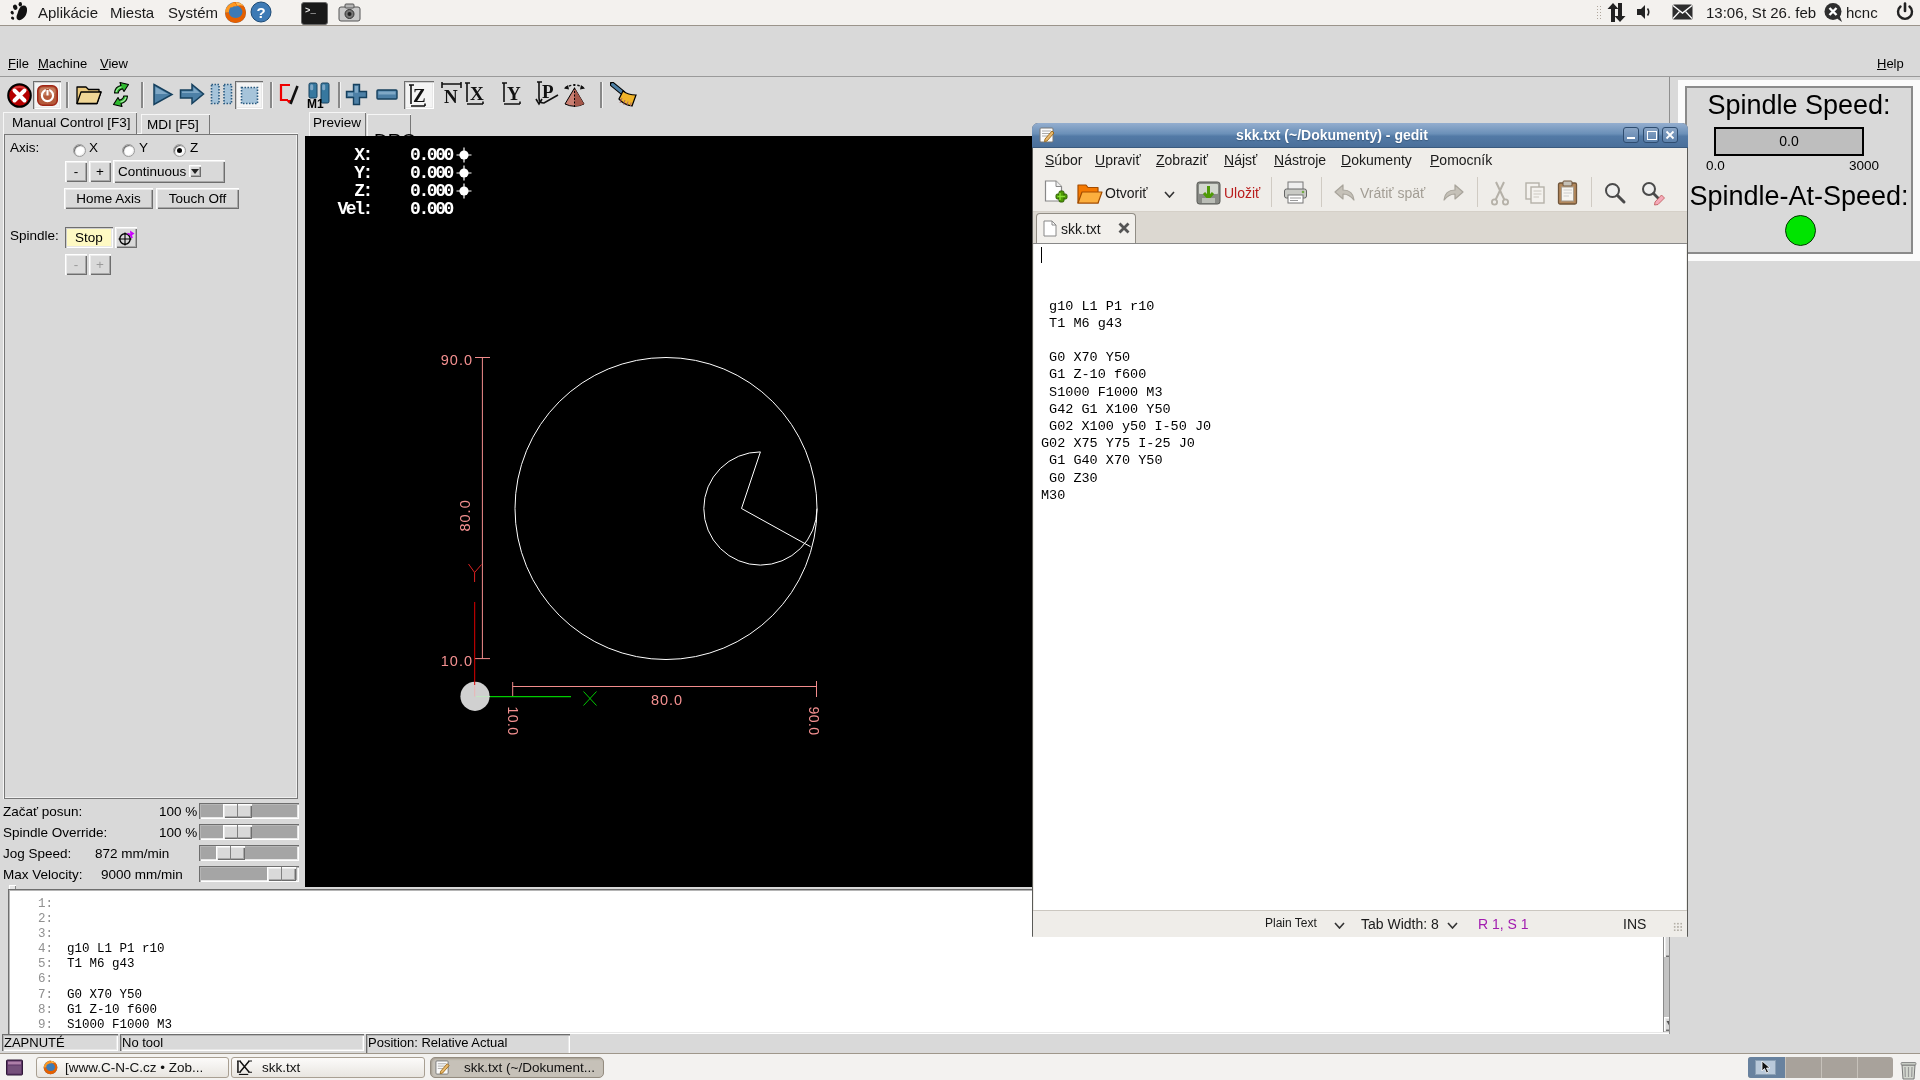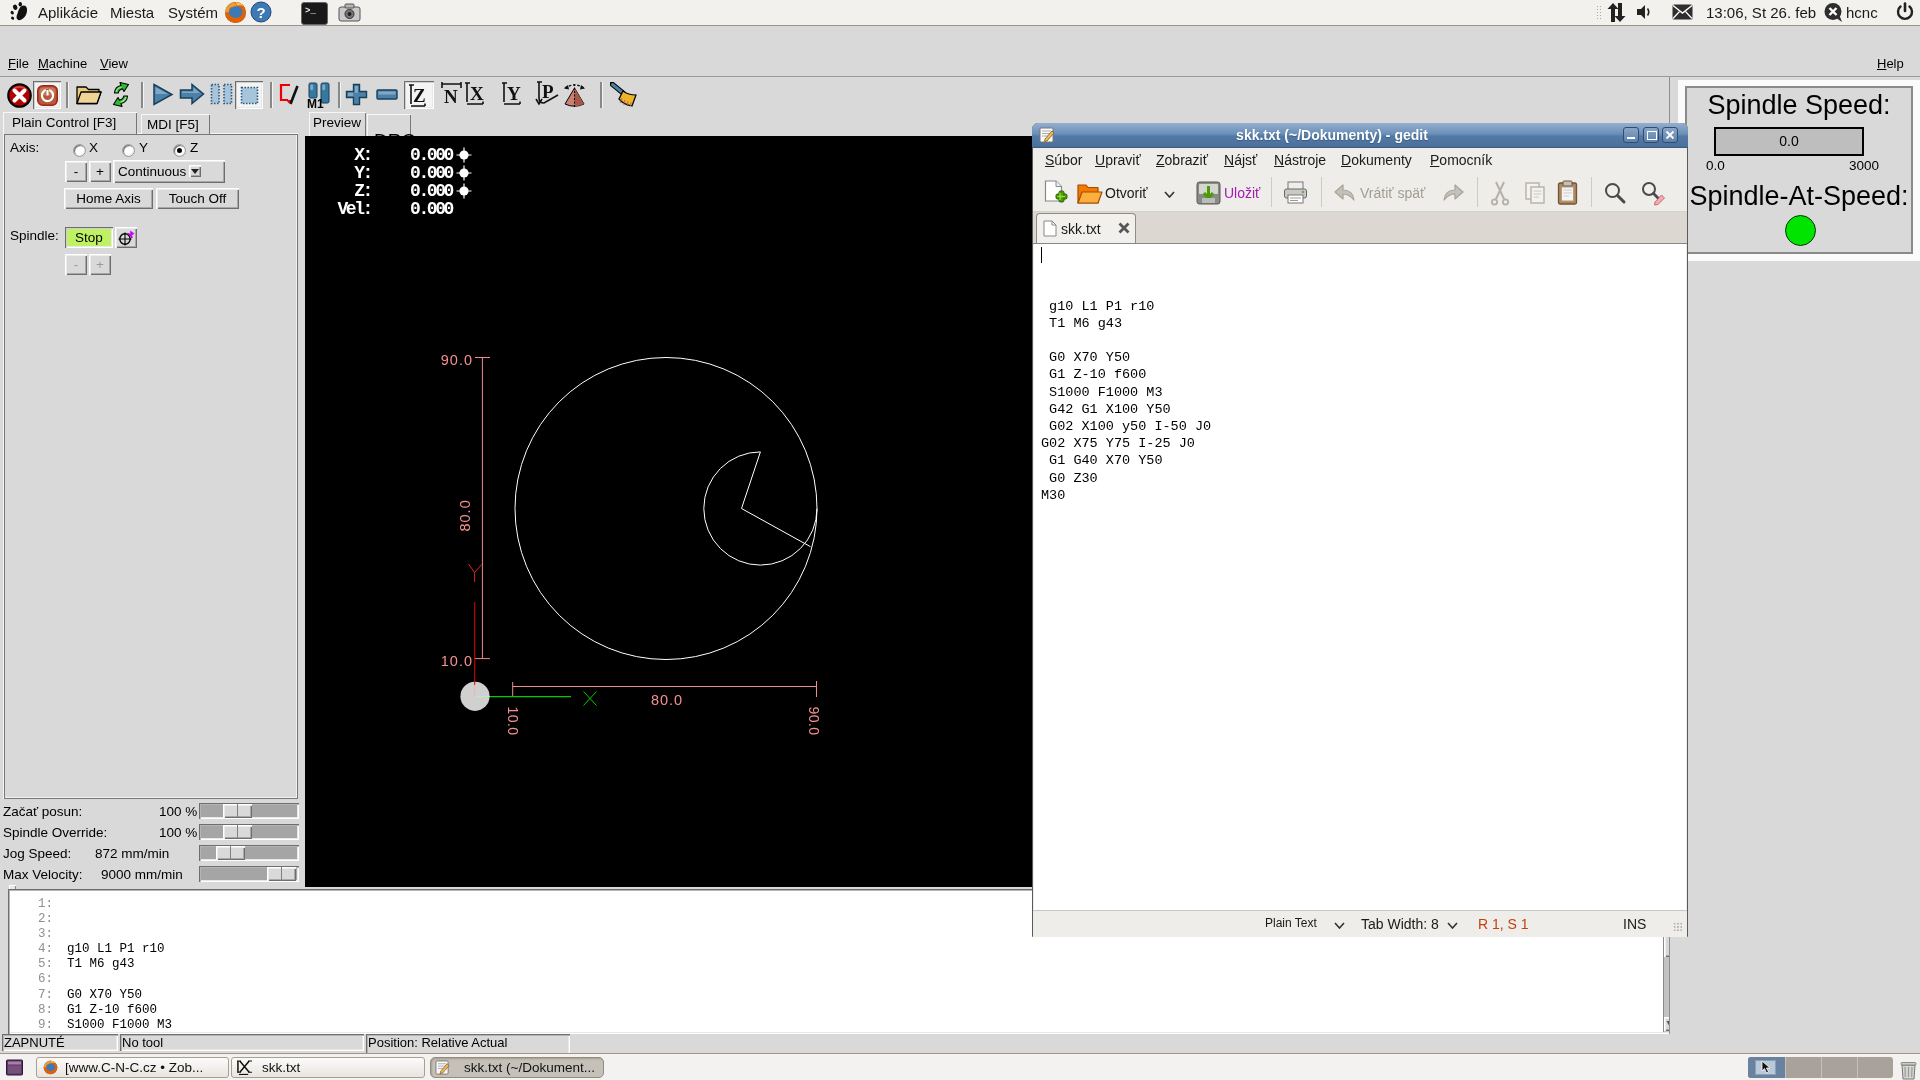--- a/index.html
+++ b/index.html
@@ -210,21 +210,21 @@
     <path d="M13 9 Q18 13 26 13 L22 24 Q14 23 9 17 z" fill="#f0b429" stroke="#000" stroke-width="1.2"></path>
     <path d="M12 16 L10 21 M15 18 L13.5 22.5 M18 19.5 L17 23.5 M21 20.5 L20.5 24" stroke="#a66" stroke-width="1"></path>
   </svg>
 </div>
 
 <div class="ab" id="leftpanel" style="left:0;top:112px;width:303px;height:772px;background:#d9d9d9">
 
   <div class="ab" style="left:3px;top:21px;width:295px;height:666px;box-shadow:inset 1px 1px 0 #f6f6f6, inset -1px -1px 0 #777, inset 2px 2px 0 #777, inset -2px -2px 0 #f0f0f0"></div>
 
   <div class="ab" style="left:3px;top:0;width:134px;height:22px;background:#d9d9d9;box-shadow:inset 1px 1px 0 #f6f6f6, inset -1px 0 0 #777"></div>
-  <div class="tx" style="left:12px;top:3px;font-size:13.5px">Plain Control [F3]</div>
+  <div class="tx" style="left:12px;top:3px;font-size:13.5px">Manual Control [F3]</div>
   <div class="ab" style="left:141px;top:2px;width:69px;height:20px;background:#d9d9d9;box-shadow:inset 1px 1px 0 #f6f6f6, inset -1px 0 0 #777, inset 0 1px 0 #f6f6f6"></div>
   <div class="tx" style="left:147px;top:5px;font-size:13.5px">MDI [F5]</div>
 
   <div class="tx" style="left:10px;top:28px;font-size:13.5px">Axis:</div>
 
   <div class="ab" style="left:73px;top:32px;width:11px;height:11px;border-radius:50%;background:#fff;box-shadow:inset 1px 1px 1px #666, inset -1px -1px 1px #eee;border:1px solid #999"></div>
   <div class="tx" style="left:89px;top:28px;font-size:13.5px">X</div>
   <div class="ab" style="left:122px;top:32px;width:11px;height:11px;border-radius:50%;background:#fff;box-shadow:inset 1px 1px 1px #666, inset -1px -1px 1px #eee;border:1px solid #999"></div>
   <div class="tx" style="left:139px;top:28px;font-size:13.5px">Y</div>
   <div class="ab" style="left:173px;top:32px;width:11px;height:11px;border-radius:50%;background:#fff;box-shadow:inset 1px 1px 1px #666, inset -1px -1px 1px #eee;border:1px solid #999">
@@ -240,21 +240,21 @@
     <div class="raised" style="left:76px;top:5px;width:12px;height:12px"></div>
     <svg class="ab" style="left:78px;top:9px" width="8" height="5">
           <path d="M0 0 L8 0 L4 5z" fill="#222"></path>
         </svg>
   </div>
 
   <div class="raised btn13" style="left:64px;top:76px;width:89px;height:21px;line-height:21px">Home Axis</div>
   <div class="raised btn13" style="left:156px;top:76px;width:83px;height:21px;line-height:21px">Touch Off</div>
 
   <div class="tx" style="left:10px;top:116px;font-size:13.5px">Spindle:</div>
-  <div class="sunkw btn13" style="left:65px;top:115px;width:48px;height:21px;line-height:21px;background:#bef264">Stop</div>
+  <div class="sunkw btn13" style="left:65px;top:115px;width:48px;height:21px;line-height:21px;background:#fef9c3">Stop</div>
   <div class="raised" style="left:115px;top:115px;width:22px;height:21px">
     <svg class="ab" style="left:3px;top:3px" width="17" height="16" viewBox="0 0 17 16">
       <circle cx="7" cy="9" r="5.2" fill="none" stroke="#000" stroke-width="1.4"></circle>
       <path d="M7 2.5 L7 15.5 M0.5 9 L13.5 9" stroke="#000" stroke-width="1.1"></path>
       <path d="M9.5 3.5 Q13.5 4.5 14 8" stroke="#c0f" stroke-width="1.8" fill="none"></path>
       <path d="M12 0.5 L16.5 3.5 L12.5 6.5z" fill="#c0f"></path>
     </svg>
   </div>
   <div class="raised btn13" style="left:65px;top:142px;width:22px;height:21px;line-height:21px;color:#9a9a9a">-</div>
   <div class="raised btn13" style="left:89px;top:142px;width:22px;height:21px;line-height:21px;color:#9a9a9a">+</div>
@@ -441,21 +441,21 @@
   <div class="tx" style="left:73px;top:62px;font-size:14px;color:#1a1a1a">Otvoriť</div>
   <svg class="ab" style="left:132px;top:68px" width="11" height="7">
         <path d="M1 1 L5.5 6 L10 1" stroke="#333" stroke-width="1.6" fill="none"></path>
       </svg>
   <svg class="ab" style="left:164px;top:58px" width="25" height="24" viewBox="0 0 25 24">
     <rect x="1" y="1" width="23" height="22" rx="2.5" fill="#888a85" stroke="#555753"></rect>
     <rect x="3" y="3" width="19" height="10" rx="1" fill="#d3d7cf"></rect>
     <path d="M12.5 5 L12.5 16 M8 12 L12.5 17 L17 12" stroke="#4e9a06" stroke-width="3" fill="none"></path>
     <rect x="6" y="17" width="13" height="5" fill="#babdb6"></rect>
   </svg>
-  <div class="tx" style="left:192px;top:62px;font-size:14px;color:#a21caf">Uložiť</div>
+  <div class="tx" style="left:192px;top:62px;font-size:14px;color:#b91c1c">Uložiť</div>
   <div class="ab" style="left:239px;top:54px;width:1px;height:30px;background:#d0cbc3"></div>
   <svg class="ab" style="left:251px;top:58px" width="25" height="24" viewBox="0 0 25 24">
     <rect x="5" y="1" width="15" height="8" fill="#eee" stroke="#777"></rect>
     <rect x="1.5" y="8" width="22" height="9" rx="2" fill="#c9cac5" stroke="#666"></rect>
     <rect x="5" y="14" width="15" height="8" fill="#fff" stroke="#777"></rect>
     <path d="M7 17 L18 17 M7 19.5 L15 19.5" stroke="#999"></path>
     <circle cx="20" cy="11" r="1.3" fill="#73a946"></circle>
   </svg>
   <div class="ab" style="left:289px;top:54px;width:1px;height:30px;background:#d0cbc3"></div>
   <svg class="ab" style="left:301px;top:60px" width="24" height="21" viewBox="0 0 24 21">
@@ -524,21 +524,21 @@
 
   <div class="ab" style="left:1px;top:787px;width:654px;height:26px;background:#efede9;border-top:1px solid #cbc7c0"></div>
   <div class="tx" style="left:233px;top:793px;font-size:12px;color:#1a1a1a">Plain Text</div>
   <svg class="ab" style="left:302px;top:799px" width="11" height="7">
         <path d="M1 1 L5.5 6 L10 1" stroke="#333" stroke-width="1.6" fill="none"></path>
       </svg>
   <div class="tx" style="left:329px;top:793px;font-size:14px;color:#1a1a1a">Tab Width: 8</div>
   <svg class="ab" style="left:415px;top:799px" width="11" height="7">
         <path d="M1 1 L5.5 6 L10 1" stroke="#333" stroke-width="1.6" fill="none"></path>
       </svg>
-  <div class="tx" style="left:446px;top:793px;font-size:14px;color:#c2410c">R 1, S 1</div>
+  <div class="tx" style="left:446px;top:793px;font-size:14px;color:#a21caf">R 1, S 1</div>
   <div class="tx" style="left:591px;top:793px;font-size:14px;color:#1a1a1a">INS</div>
   <div class="ab" style="left:641px;top:799px;width:10px;height:10px;background-image:radial-gradient(#b5b1a8 1px, transparent 1px);background-size:3.3px 3.3px"></div>
 </div>
 
 <div class="ab" id="taskbar" style="left:0;top:1053px;width:1920px;height:27px;background:#f3f2f0;border-top:1px solid #9f978b">
   <div class="ab" style="left:3px;top:2px;width:26px;height:23px">
     <svg class="ab" style="left:3px;top:3px" width="17" height="17" viewBox="0 0 17 16">
       <rect x="0.5" y="0.5" width="16" height="15" rx="1" fill="#5c3566" stroke="#2e1837"></rect>
       <rect x="2" y="2" width="13" height="3" fill="#ad7fa8"></rect>
       <rect x="2" y="6" width="13" height="8" fill="#75507b"></rect>

